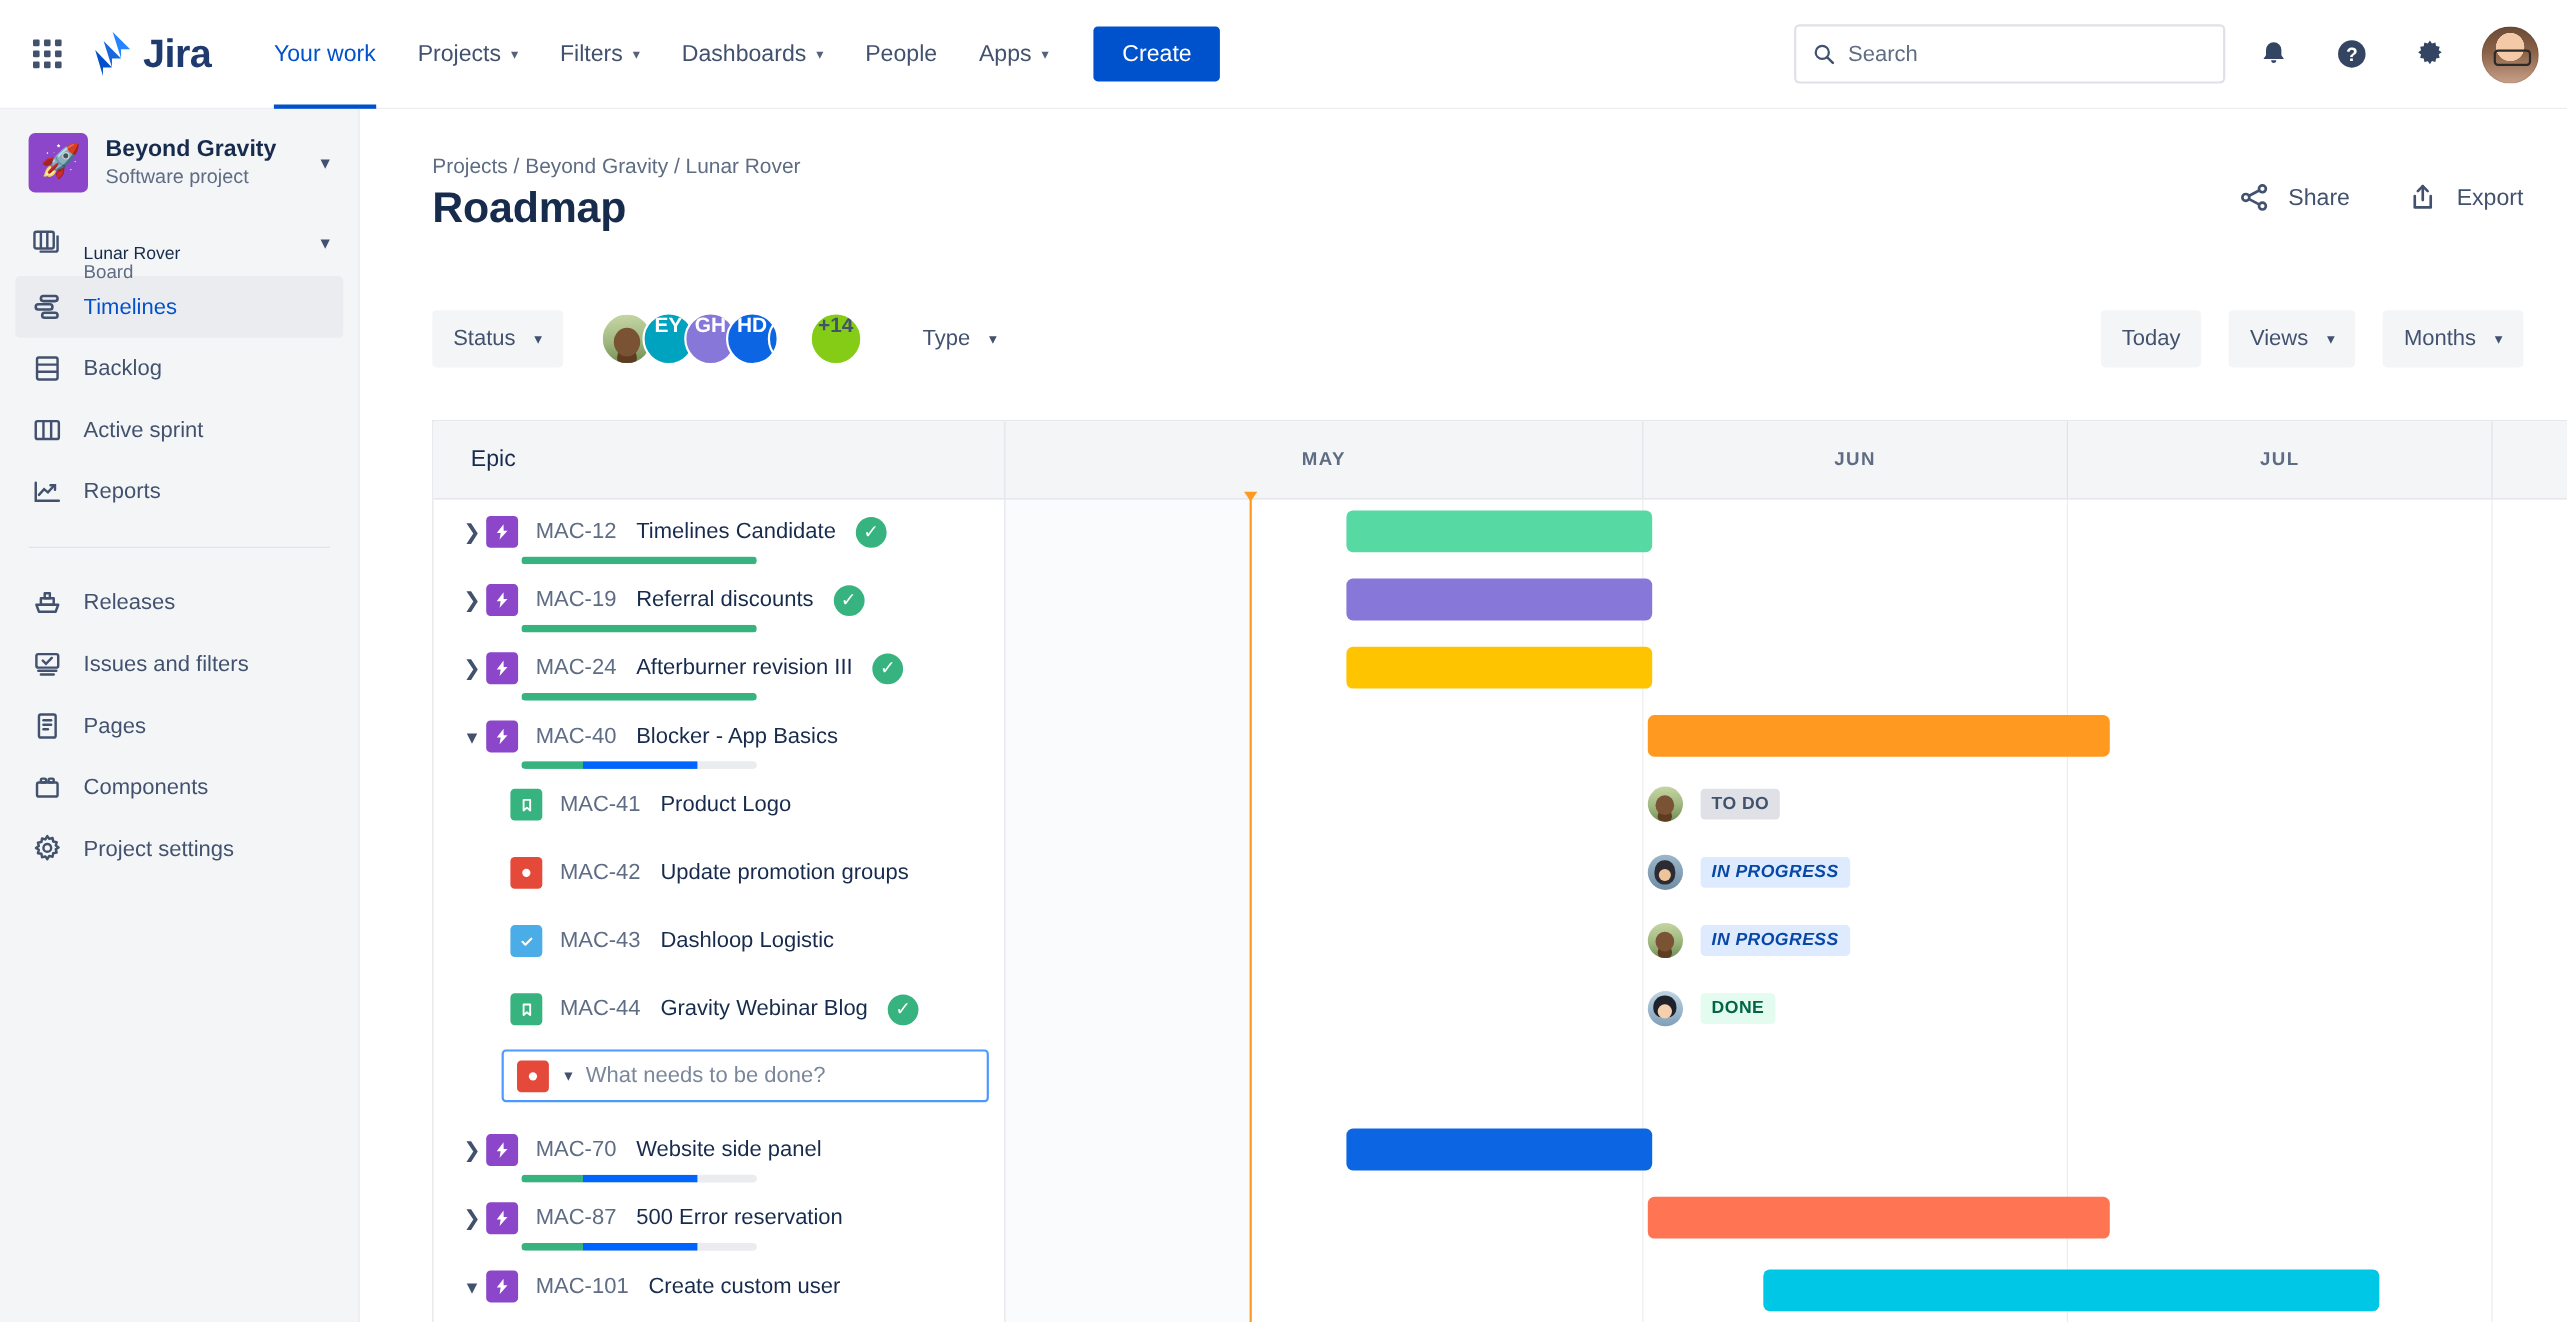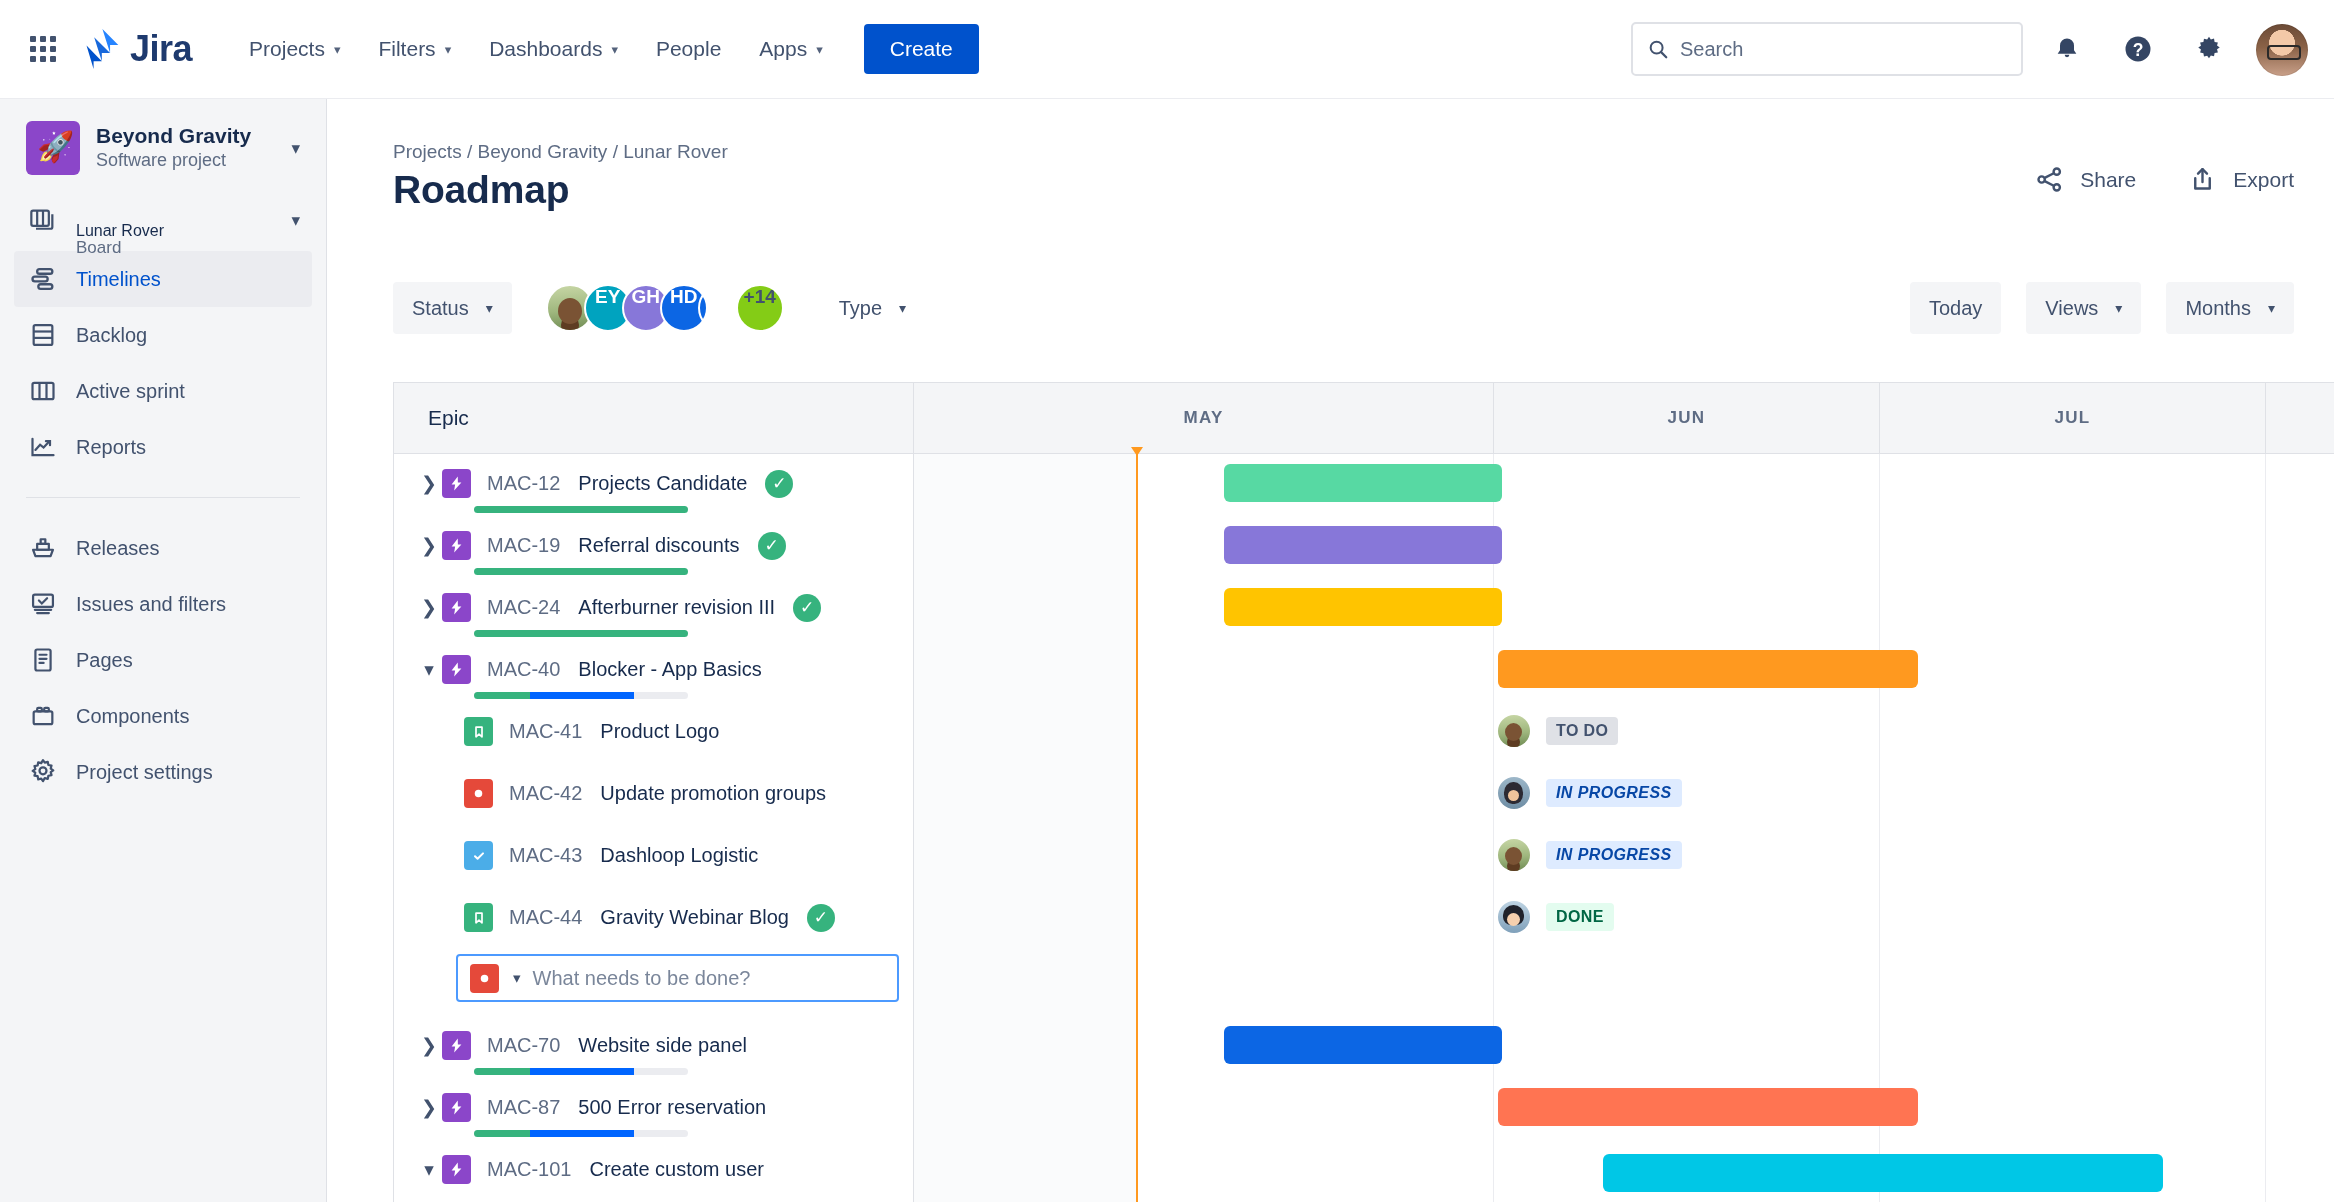--- a/index.html
+++ b/index.html
@@ -218,20 +218,23 @@
   </div>
   <div class="jira-logo">
     <svg width="38" height="40" viewBox="0 0 32 34">
       <path d="M15.5 0 L29 13.5 L22 13.5 L22 20.5 Z" fill="#2684FF"></path>
       <path d="M8.5 7 L22 20.5 L15 20.5 L15 27.5 Z" fill="#1868DB"></path>
       <path d="M2 14 L15 27.5 L8 27.5 L8 34 Z" fill="#0052CC"></path>
     </svg>
     <span class="jira-wordmark">Jira</span>
   </div>
   <div class="nav-items">
+    <div class="nav-item active">
+      <span>Your work</span>
+    </div>
     <div class="nav-item">
       <span>Projects</span>
       <span class="caret">▾</span>
     </div>
     <div class="nav-item">
       <span>Filters</span>
       <span class="caret">▾</span>
     </div>
     <div class="nav-item">
       <span>Dashboards</span>
@@ -511,21 +514,21 @@
 
       <div class="row" style="top:6px">
         <div class="rowname">
           <span class="twisty">❯</span>
           <span class="itype epic">
             <svg width="17" height="17" viewBox="0 0 16 16">
                 <path d="M9.2 1.4 3.4 9h3.3l-.9 5.6L12.6 7H9.3z" fill="#fff"></path>
               </svg>
           </span>
           <span class="key">MAC-12</span>
-          <span class="summ">Projects Candidate</span>
+          <span class="summ">Timelines Candidate</span>
           <span class="donecheck">✓</span>
         </div>
         <div class="bar" style="left:830px;width:278px;top:4px;background:#57D9A3"></div>
       </div>
       <div class="progress" style="top:52px;width:214px">
         <span class="pg-green" style="width:100%"></span>
       </div>
 
       <div class="row" style="top:68px">
         <div class="rowname">

